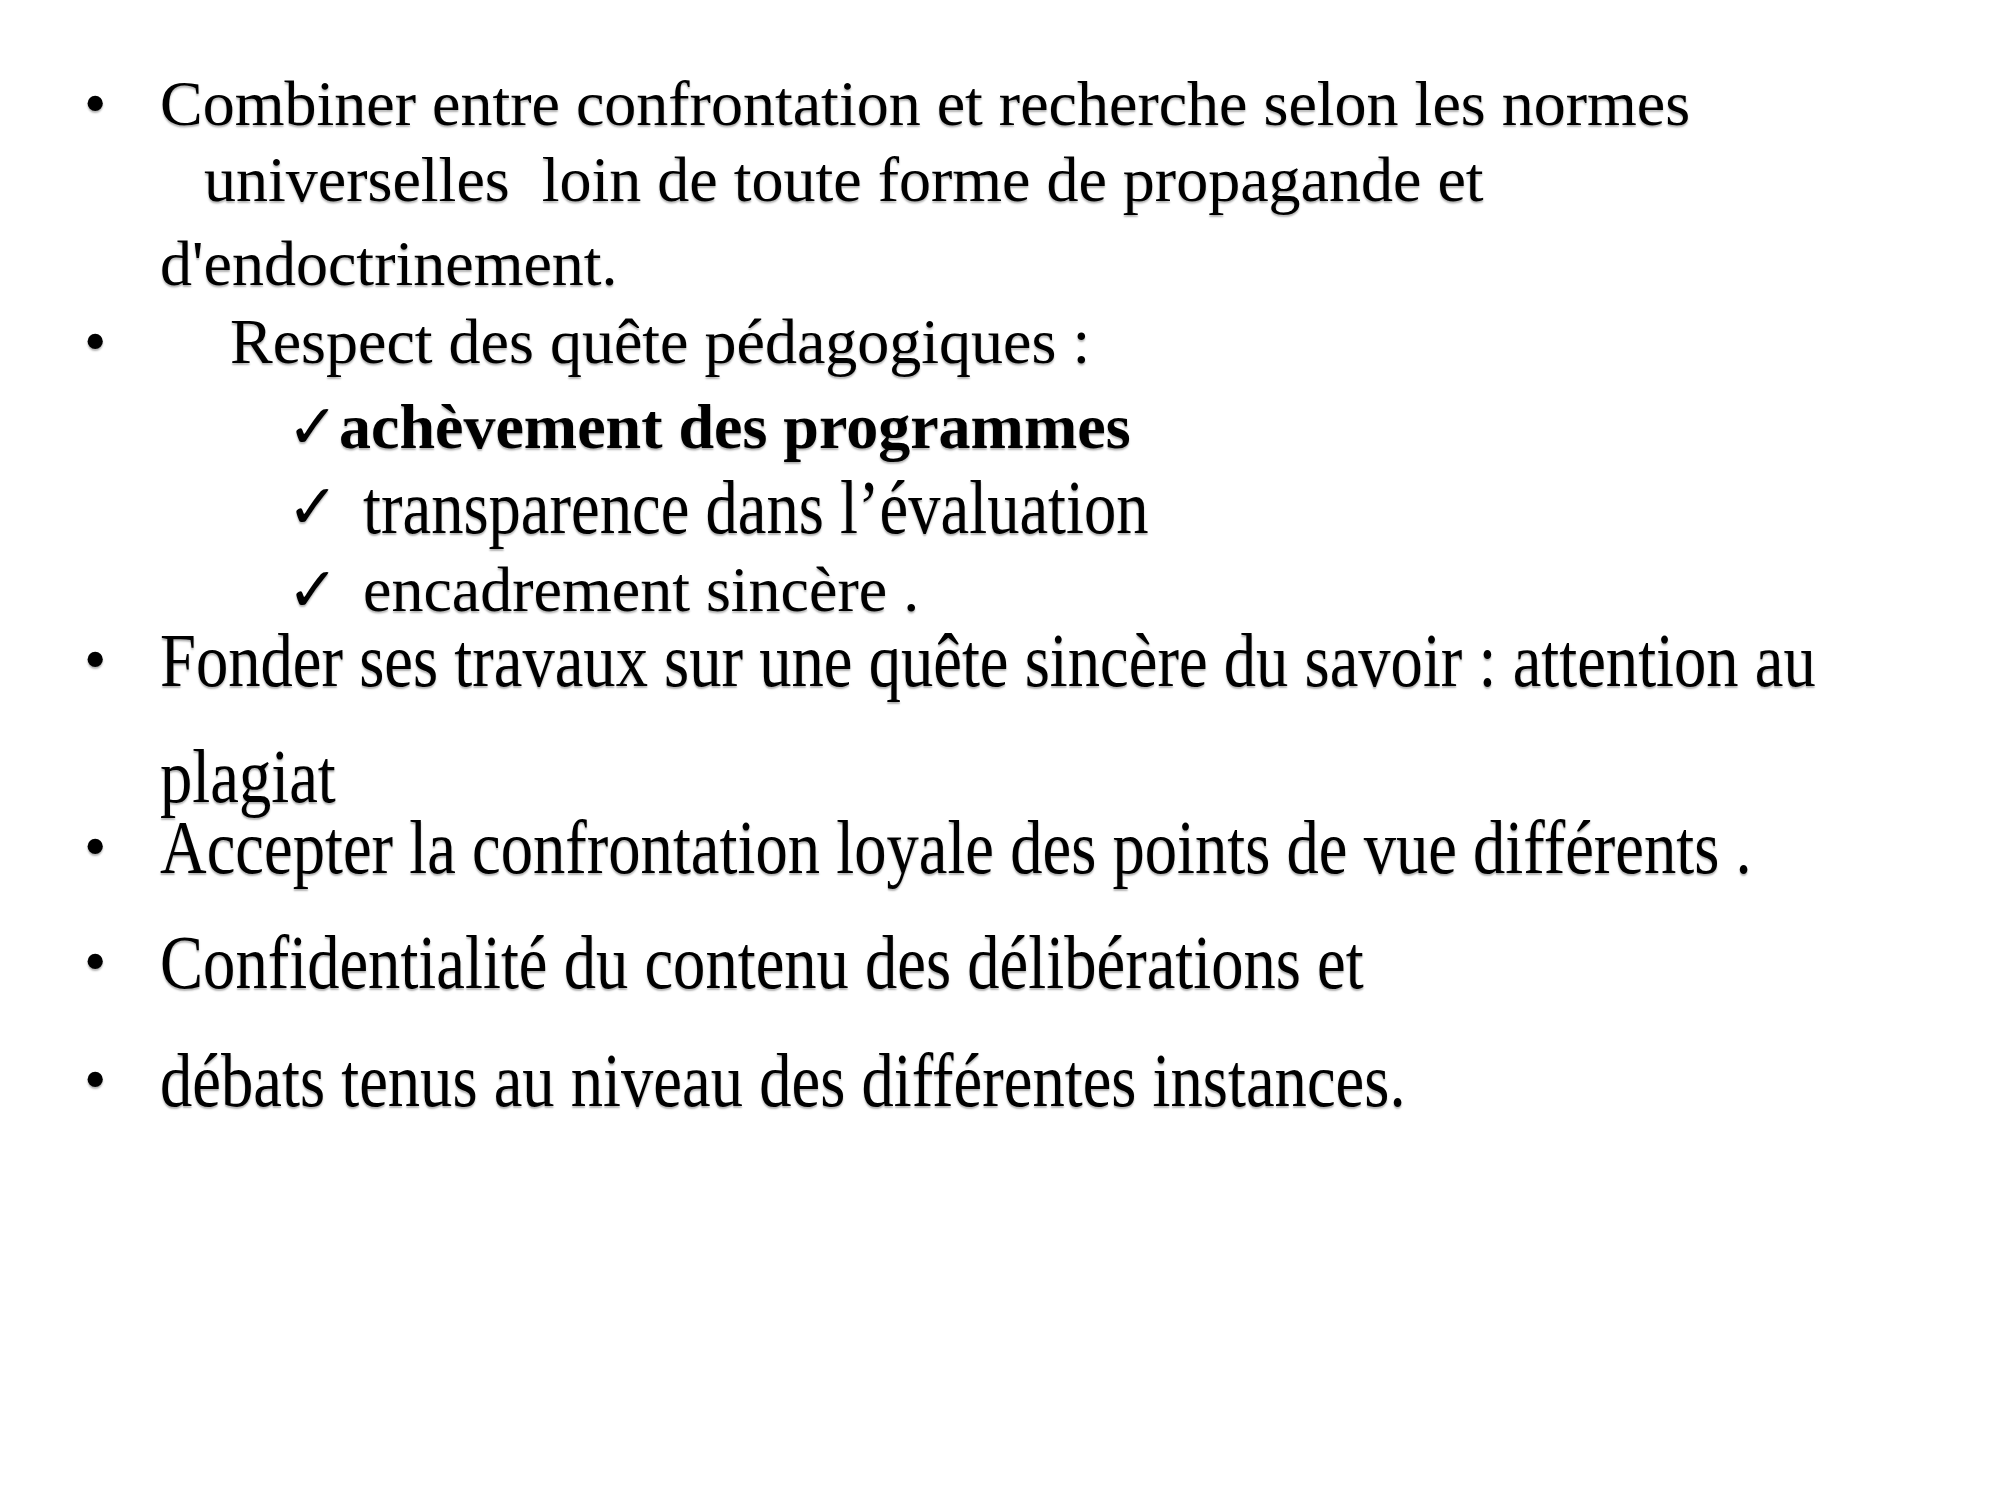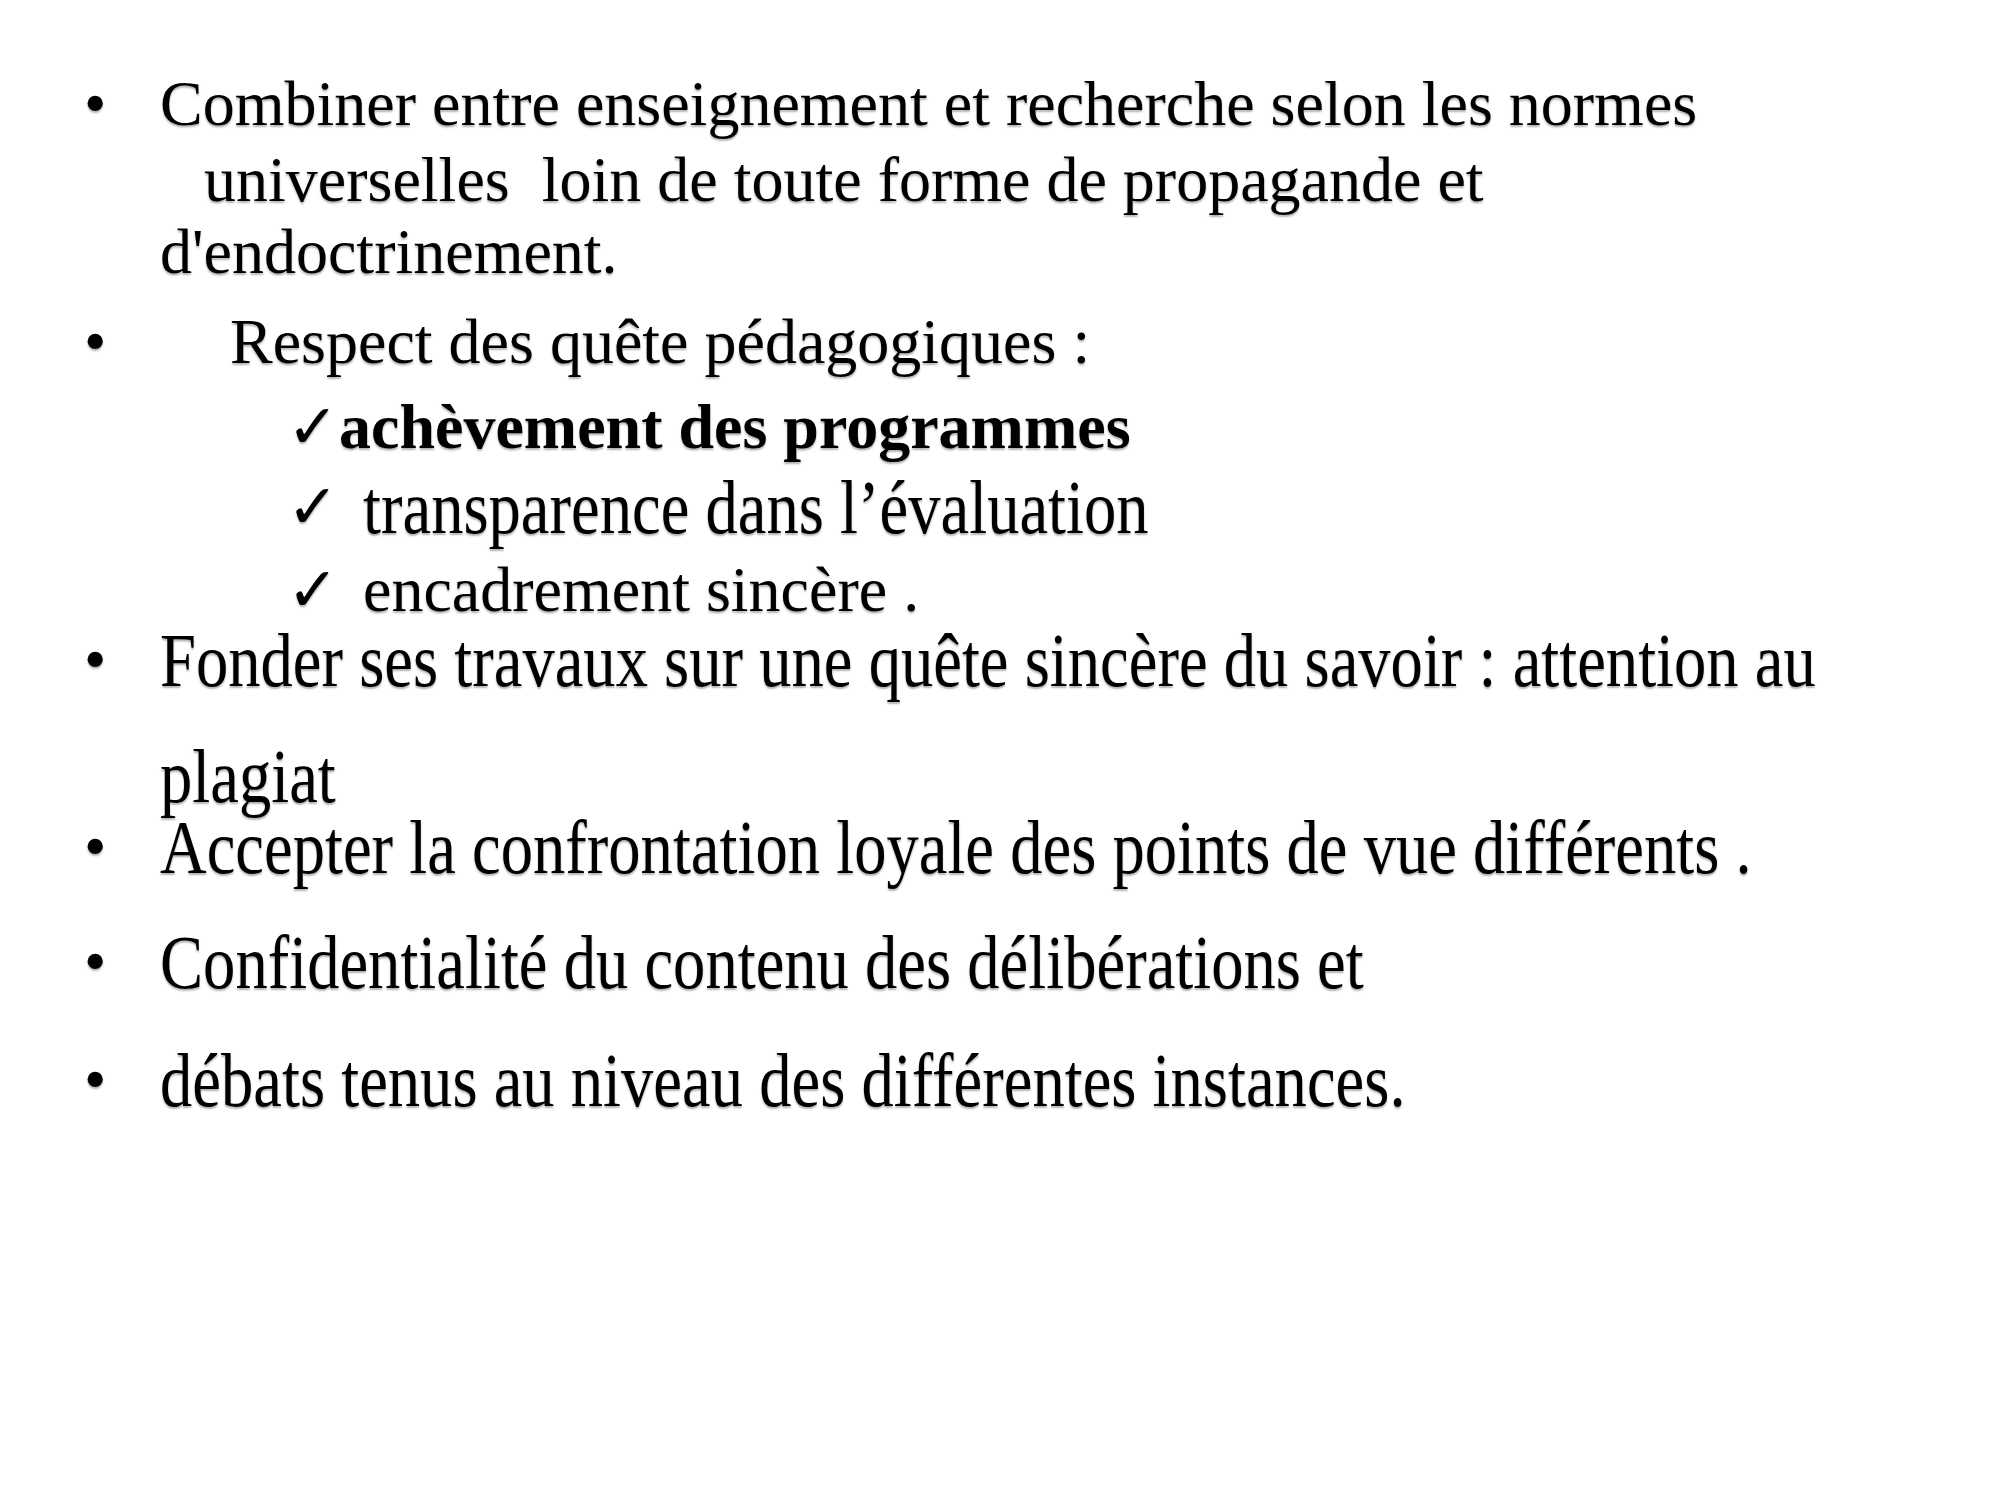--- a/index.html
+++ b/index.html
@@ -55,39 +55,39 @@
     text-shadow: 0 2px 2px rgba(0,0,0,0.30);
   }
   
   .x-main  .txt { left: 160px; }
   .x-sub   .txt { left: 230px; }
   .x-chk1  .txt { left: 339px; font-weight: bold; }
   .x-chk2  .txt { left: 363px; }
   
   .r1  { top: 66px; }
   .r2  { top: 142px; margin-left: 44px; }
-  .r3  { top: 214px; }
+  .r3  { top: 226px; }
   .r4  { top: 304px; }
   .r5  { top: 389px; }
   .r6  { top: 469px; }
   .r7  { top: 552px; }
   .r8  { top: 622px; }
   .r9  { top: 719px; margin-top: 19px; }
   .r10 { top: 809px; }
   .r11 { top: 924px; }
   .r12 { top: 1042px; }
 </style>
 </head>
 <body>
 
 <div class="slide">
 
   <div class="row r1 x-main">
     <span class="dot">•</span>
-    <span class="txt">Combiner entre enseignement et recherche selon les normes</span>
+    <span class="txt">Combiner entre confrontation et recherche selon les normes</span>
   </div>
 
   <div class="row r2 x-main">
     <span class="txt">universelles  loin de toute forme de propagande et</span>
   </div>
 
   <div class="row r3 x-main">
     <span class="txt">d'endoctrinement.</span>
   </div>
 

